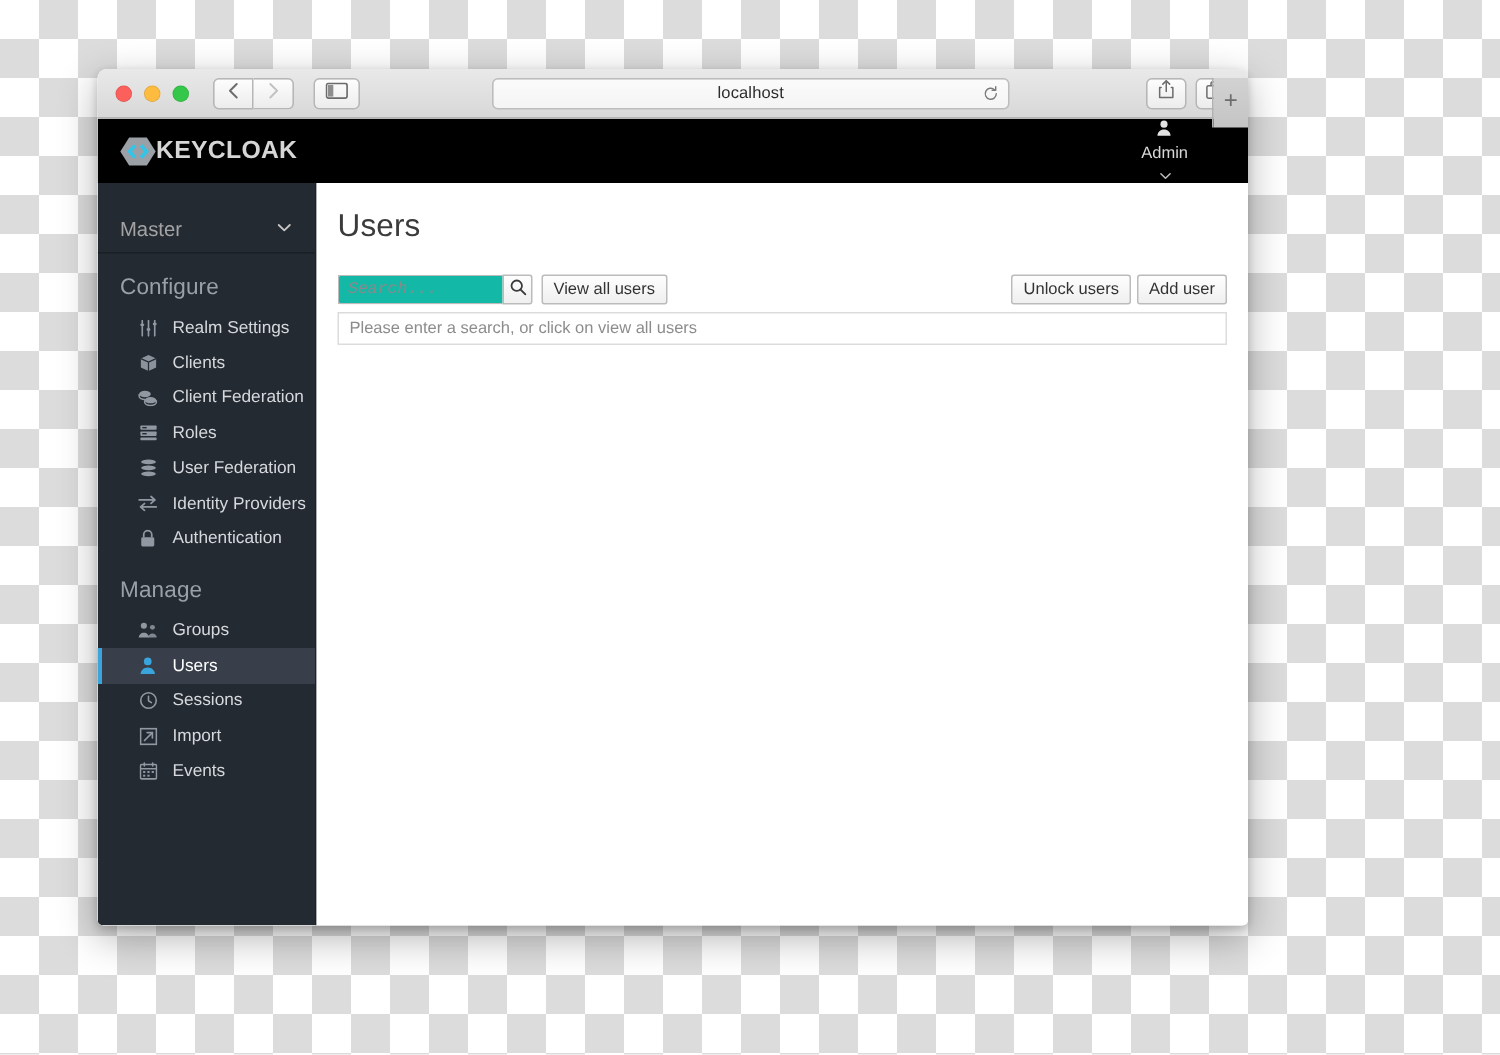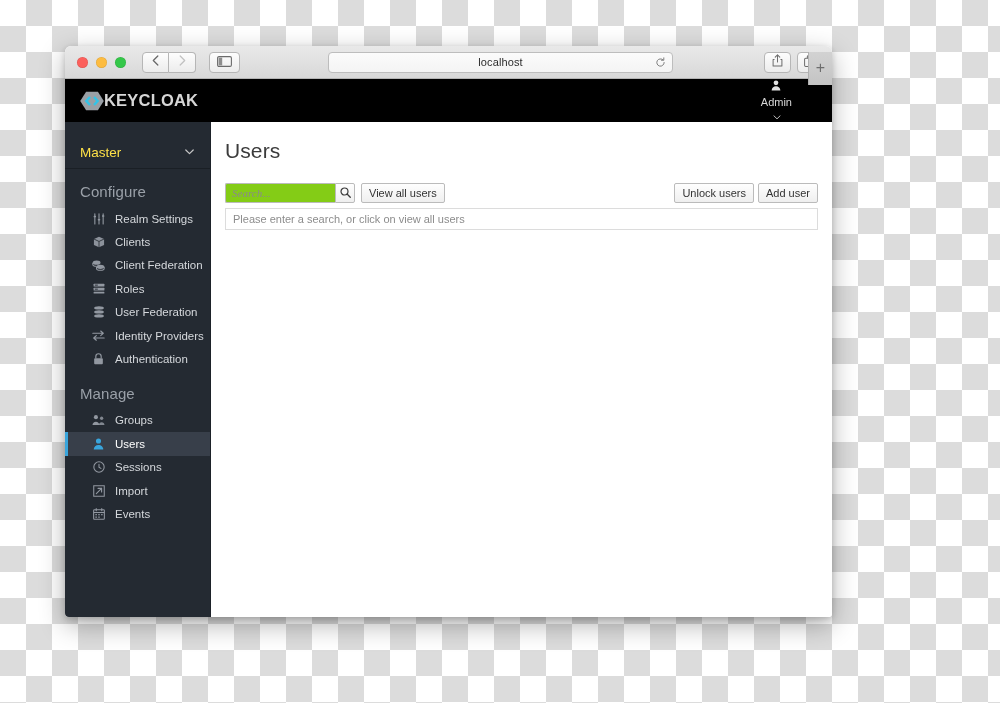--- a/index.html
+++ b/index.html
@@ -222,21 +222,21 @@
     flex-direction: column;
     border-right: 1px solid #1d2229;
   }
   .realm-selector {
     height: 47px;
     min-height: 47px;
     display: flex;
     align-items: center;
     justify-content: space-between;
     padding: 14px 16px 0 15px;
-    color: #fde047;
+    color: #a3a3a3;
     font-size: 13.5px;
     border-bottom: 1px solid #1a1f25;
     box-sizing: border-box;
   }
   .realm-caret { font-size: 9px; color: #c6c6c6; }
 
   .nav-section-label {
     font-size: 15px;
     color: #9aa0a8;
     padding: 14px 0 7px 15px;
@@ -299,24 +299,24 @@
     align-items: stretch;
   }
   .search-input {
     width: 110px;
     height: 20px;
     border: 1px solid #bbbbbb;
     border-right: none;
     border-radius: 2px 0 0 2px;
     padding: 0 6px;
     font-size: 11px;
-    font-family: Liberation Serif, serif;
+    font-family: Liberation Mono, monospace;
     font-style: italic;
     color: #4a4a4a;
-    background: #84cc16;
+    background: #14b8a6;
     outline: none;
     box-sizing: border-box;
   }
   .search-input::placeholder { color: #8a8a8a; font-style: italic; }
   .search-btn {
     width: 20px;
     height: 20px;
     border: 1px solid #bbbbbb;
     border-radius: 0 2px 2px 0;
     background: linear-gradient(to bottom, #fefefe, #efefef);

